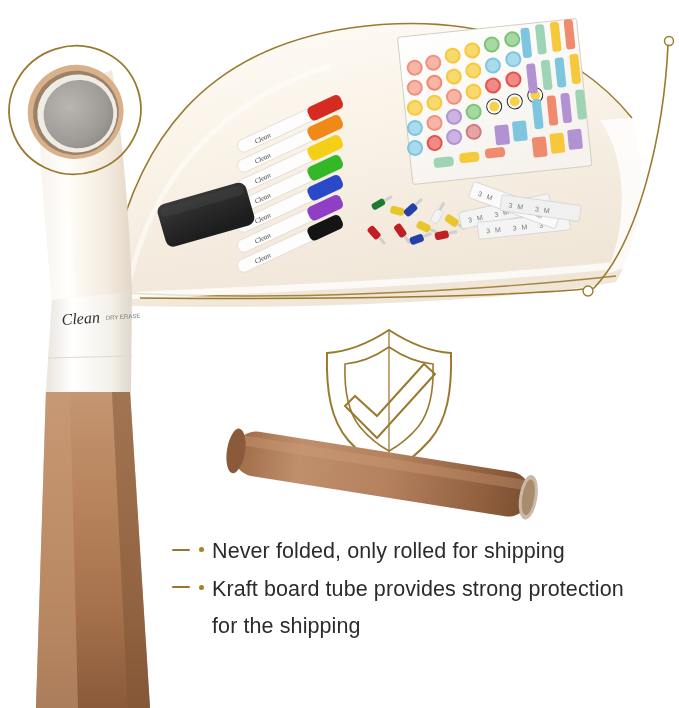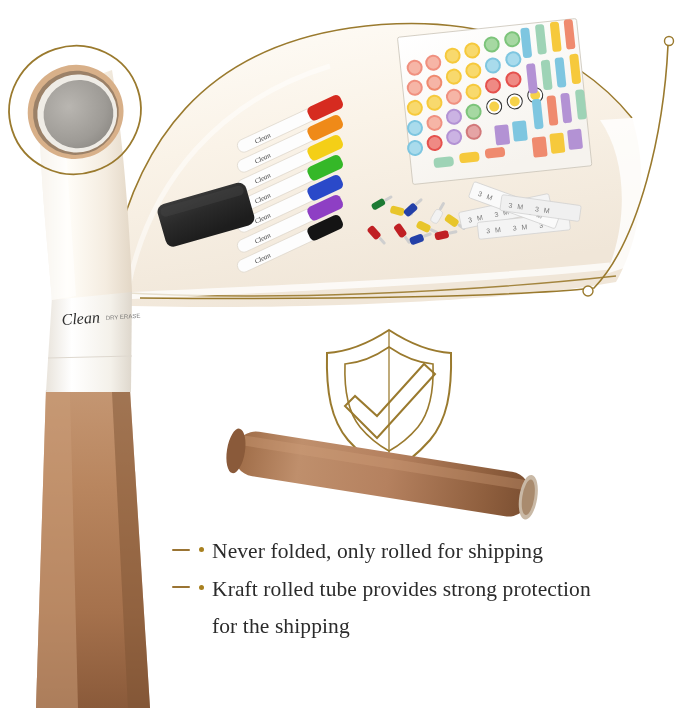--- a/index.html
+++ b/index.html
@@ -60,21 +60,21 @@
     border-radius: 50%;
     background: #a8801f;
     margin-left: 9px;
   }
   .bullet-text {
     font-size: 21.5px;
     line-height: 1.42;
     color: #2b2b2b;
     font-weight: 400;
     letter-spacing: 0.1px;
-    font-family: Liberation Serif, serif;
+    font-family: Liberation Sans, sans-serif;
   }
   .spacer-mark {
     flex: 0 0 auto;
     width: 40px;
   }
 </style>
 </head>
 <body>
 
 <div id="stage">
@@ -414,21 +414,21 @@
         <span class="b-dot"></span>
       </span>
       <span class="bullet-text">Never folded, only rolled for shipping</span>
     </div>
 
     <div class="bullet-row">
       <span class="bullet-marks">
         <span class="b-dash"></span>
         <span class="b-dot"></span>
       </span>
-      <span class="bullet-text">Kraft rolled tube provides strong protection</span>
+      <span class="bullet-text">Kraft board tube provides strong protection</span>
     </div>
 
     <div class="bullet-row">
       <span class="spacer-mark"></span>
       <span class="bullet-text">for the shipping</span>
     </div>
 
   </div>
 </div>
 

